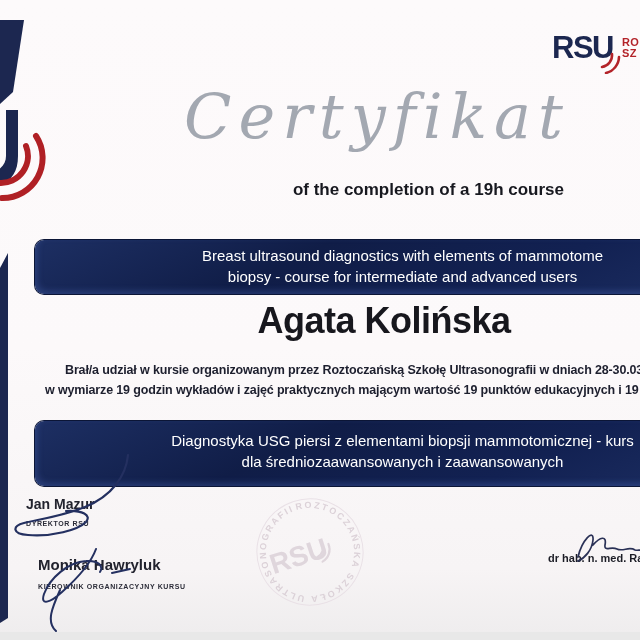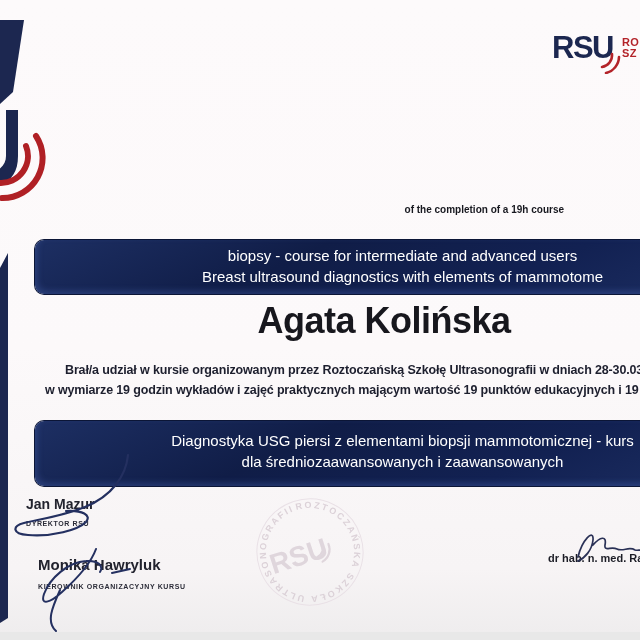--- a/index.html
+++ b/index.html
@@ -23,22 +23,22 @@
     position:absolute;top:80px;left:184px;
     font-family:"DejaVu Serif",serif;font-style:italic;font-size:62px;
     letter-spacing:7px;color:#a3a8b1;white-space:nowrap;
   }
   .title-fg{
     position:absolute;top:116px;left:190px;
     font-family:"DejaVu Serif",serif;font-style:italic;font-size:73px;
     letter-spacing:1px;color:#1d2542;white-space:nowrap;
   }
   .title-sub{
-    position:absolute;top:204px;right:76px;
-    font-size:10px;font-weight:700;color:#17181f;white-space:nowrap;
+    position:absolute;top:180px;right:76px;
+    font-size:17px;font-weight:700;color:#17181f;white-space:nowrap;
   }
   
   .banner{
     position:absolute;left:35px;right:-30px;border-radius:9px;
     background:linear-gradient(155deg,#1d2f63 0%,#101d47 40%,#122152 75%,#1a2b5e 100%);
     box-shadow:inset 2px -3px 6px rgba(80,110,190,.35), 0 0 0 1px #0b1536;
     color:#ffffff;text-align:center;
   }
   .banner-top{top:240px;height:49px;padding:5px 30px 0 130px;}
   .banner-bottom{top:421px;height:56px;padding:9px 20px 0 120px;}
@@ -88,25 +88,26 @@
     <svg class="logo-arcs" width="26" height="22" viewBox="0 0 26 22">
       <path d="M12,2 A12,12 0 0 1 2,15" fill="none" stroke="#b32329" stroke-width="2.6" stroke-linecap="round"></path>
       <path d="M19,5 A17,17 0 0 1 6,21" fill="none" stroke="#b32329" stroke-width="2.6" stroke-linecap="round"></path>
     </svg>
     <div class="logo-side">
       <div>RO</div>
       <div>SZ</div>
     </div>
   </div>
 
+  <div class="title-bg">Certyfikat</div>
   <div class="title-sub">of the completion of a 19h course</div>
 
   <div class="banner banner-top">
+    <div class="ln">Breast ultrasound diagnostics with elements of mammotome</div>
     <div class="ln">biopsy - course for intermediate and advanced users</div>
-    <div class="ln">Breast ultrasound diagnostics with elements of mammotome</div>
   </div>
 
   <div class="recipient">Agata Kolińska</div>
 
   <div class="body-line body-line1">Brał/a udział w kursie organizowanym przez Roztoczańską Szkołę Ultrasonografii w dniach 28-30.03.2025</div>
   <div class="body-line body-line2">w wymiarze 19 godzin wykładów i zajęć praktycznych  mającym wartość 19 punktów edukacyjnych i 19 p</div>
 
   <div class="banner banner-bottom">
     <div class="ln">Diagnostyka USG piersi z elementami biopsji mammotomicznej - kurs</div>
     <div class="ln">dla średniozaawansowanych i zaawansowanych</div>

